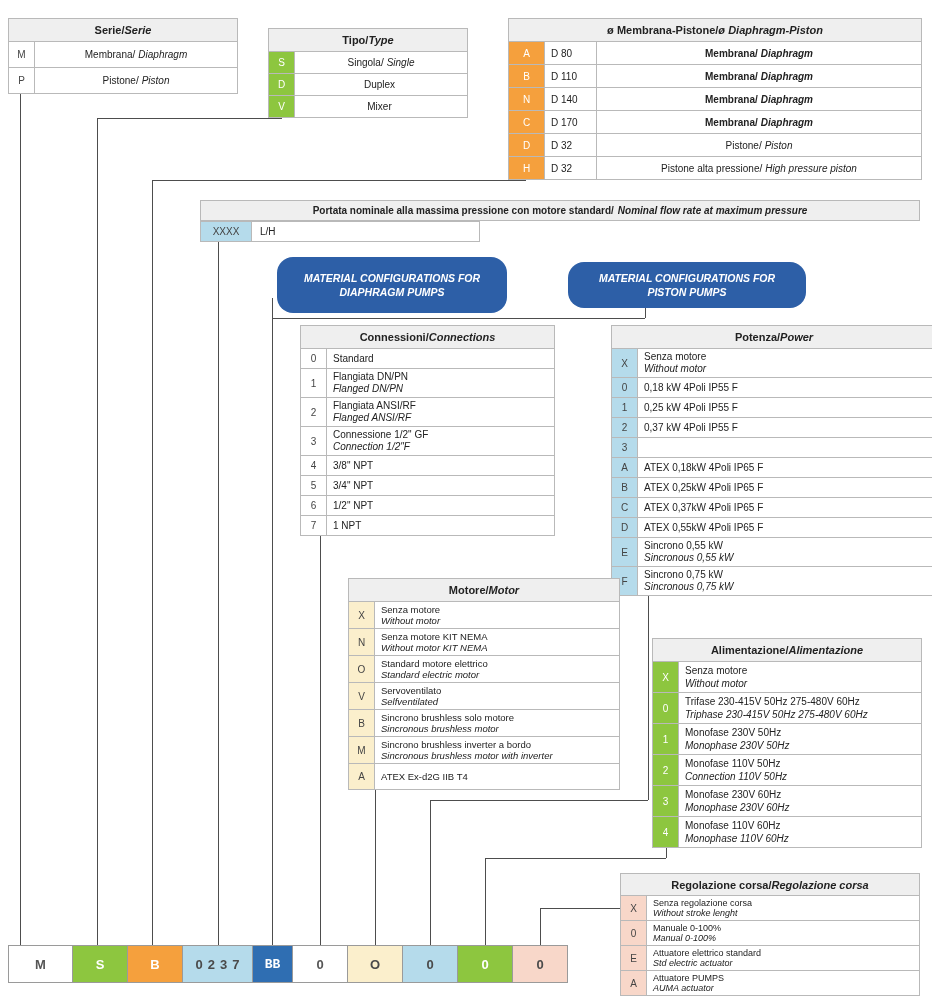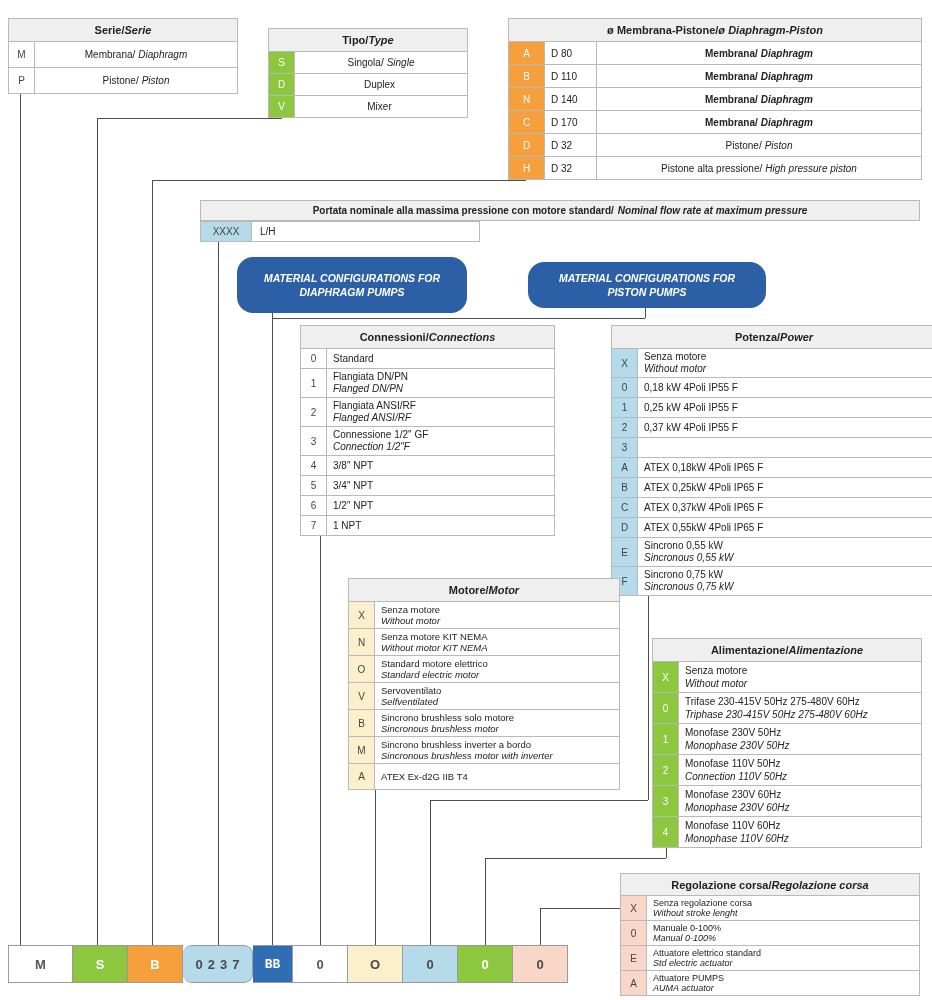--- a/index.html
+++ b/index.html
@@ -77,21 +77,21 @@
   #portata-unit{
     position:absolute;left:252px;top:221px;width:228px;height:21px;
     background:#fff;border:1px solid var(--border);border-left:none;
     display:flex;align-items:center;padding-left:8px;font-size:10px;z-index:2;
   }
 
   .badge{
     position:absolute;background:var(--blue);color:#fff;
     border-radius:16px;display:flex;align-items:center;justify-content:center;
     text-align:center;font-size:10.5px;font-style:italic;font-weight:600;
-    line-height:1.35;padding:12px 22px;z-index:2;
+    line-height:1.35;padding:12px 22px;z-index:2;margin-left:40px;
   }
   #badge-diaphragm{left:237px;top:257px;width:230px;height:56px;}
   #badge-piston{left:528px;top:262px;width:238px;height:46px;}
 
   #tbl-conn{left:300px;top:325px;width:255px;}
   #tbl-conn .row{min-height:20px;}
 
   #tbl-pot{left:611px;top:325px;width:326px;}
   #tbl-pot .row{min-height:20px;}
   #tbl-pot .codecol{background:var(--lightblue);}
@@ -116,21 +116,21 @@
   #code-row{position:absolute;left:8px;top:945px;height:38px;display:flex;z-index:2;}
   .ccell{
     border:1px solid #9a9a9a;
     display:flex;align-items:center;justify-content:center;
     font-size:13px;font-weight:600;color:#555;background:#fff;
   }
   .ccell + .ccell{border-left:none;}
   .ccell:nth-of-type(1){width:65px;}
   .ccell:nth-of-type(2){width:55px;}
   .ccell:nth-of-type(3){width:55px;}
-  .ccell:nth-of-type(4){width:70px;letter-spacing:5px;padding-left:5px;border-radius:9px;}
+  .ccell:nth-of-type(4){width:70px;letter-spacing:5px;padding-left:5px;}
   .ccell:nth-of-type(5){width:40px;font-family:Liberation Mono, monospace;}
   .ccell:nth-of-type(6),.ccell:nth-of-type(7),.ccell:nth-of-type(8),
   .ccell:nth-of-type(9),.ccell:nth-of-type(10){width:55px;}
   .ccell[data-variant="green"]{background:var(--green);color:#fff;}
   .ccell[data-variant="orange"]{background:var(--orange);color:#fff;}
   .ccell[data-variant="lightblue"]{background:var(--lightblue);color:#4a4a4a;}
   .ccell[data-variant="blue"]{background:var(--bluecell);color:#fff;}
   .ccell[data-variant="cream"]{background:var(--cream);color:#4a4a4a;}
   .ccell[data-variant="pink"]{background:var(--pink);color:#4a4a4a;}
 </style>

